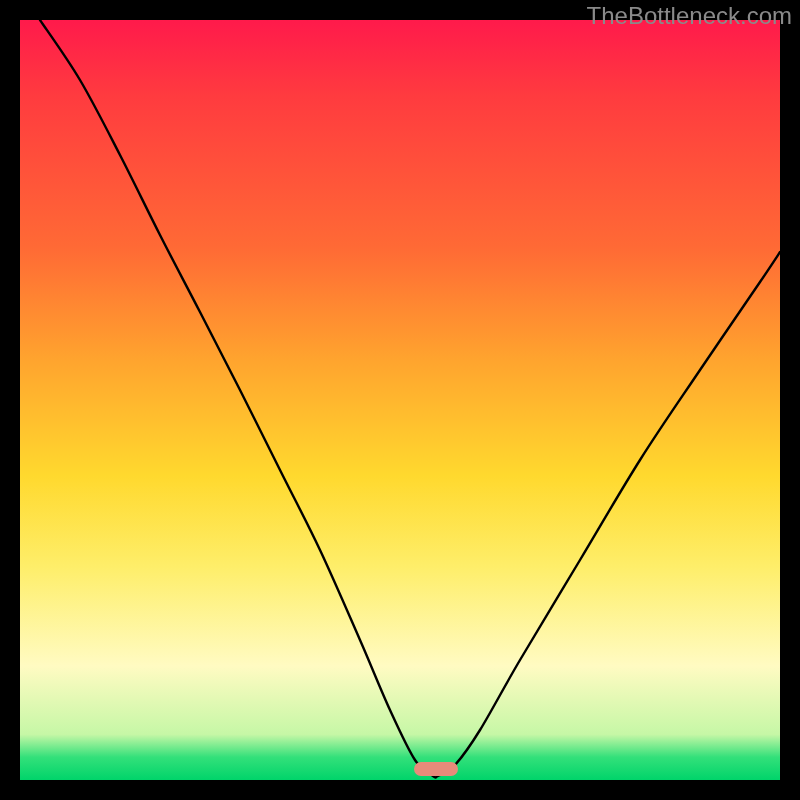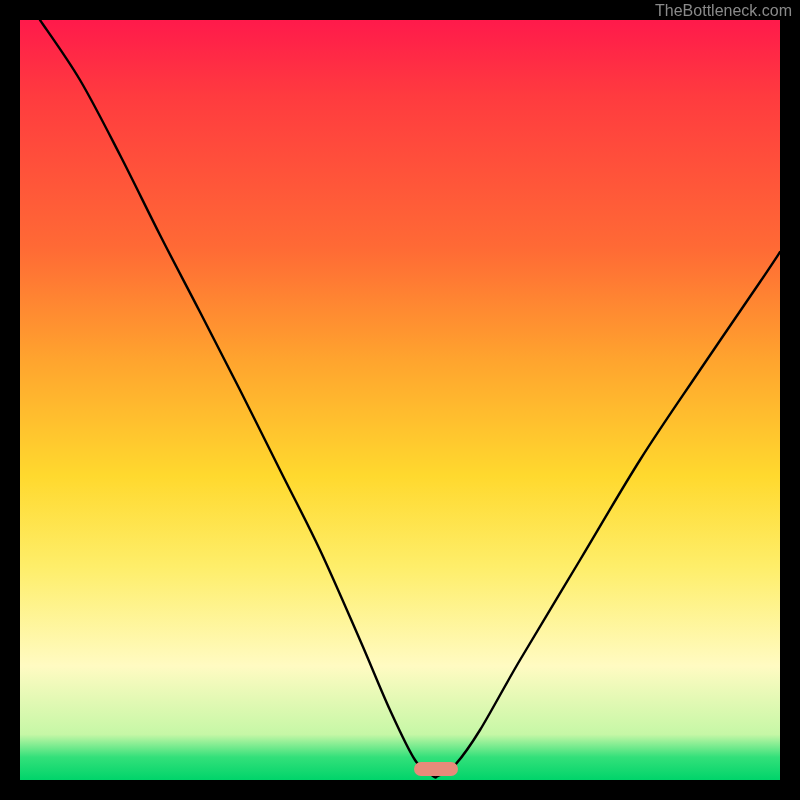--- a/index.html
+++ b/index.html
@@ -52,21 +52,21 @@
     border-radius: 7px;
     background: #e88b7a;
     left: 394px;
     top: 742px;
   }
   .watermark {
     position: absolute;
     top: 2px;
     right: 8px;
     font-family: Arial, "Helvetica Neue", sans-serif;
-    font-size: 16px;
+    font-size: 24px;
     color: #8a8a8a;
   }
 </style>
 </head>
 <body>
 
 <div class="frame">
   <div class="gradient-area"></div>
   <svg class="curve-svg" viewBox="0 0 760 760">
     <path id="curve-path" fill="none" stroke="#000000" stroke-width="2.4" stroke-linecap="round" stroke-linejoin="round" d="M 20,0 C 26.7,10.0 46.7,37.5 60,60 C 73.3,82.5 86.7,109.2 100,135 C 113.3,160.8 126.7,188.8 140,215 C 153.3,241.2 166.7,266.2 180,292 C 193.3,317.8 206.7,343.7 220,370 C 233.3,396.3 246.7,423.3 260,450 C 273.3,476.7 286.7,501.7 300,530 C 313.3,558.3 328.3,593.3 340,620 C 351.7,646.7 360.8,670.0 370,690 C 379.2,710.0 387.8,729.0 395,740 C 402.2,751.0 409.2,753.3 413,756 C 416.8,758.7 414.3,757.8 418,756 C 421.7,754.2 428.0,752.7 435,745 C 442.0,737.3 449.2,727.5 460,710 C 470.8,692.5 483.3,668.3 500,640 C 516.7,611.7 540.0,573.3 560,540 C 580.0,506.7 600.0,471.7 620,440 C 640.0,408.3 660.0,379.7 680,350 C 700.0,320.3 726.7,281.7 740,262 C 753.3,242.3 756.7,237.0 760,232"></path>

